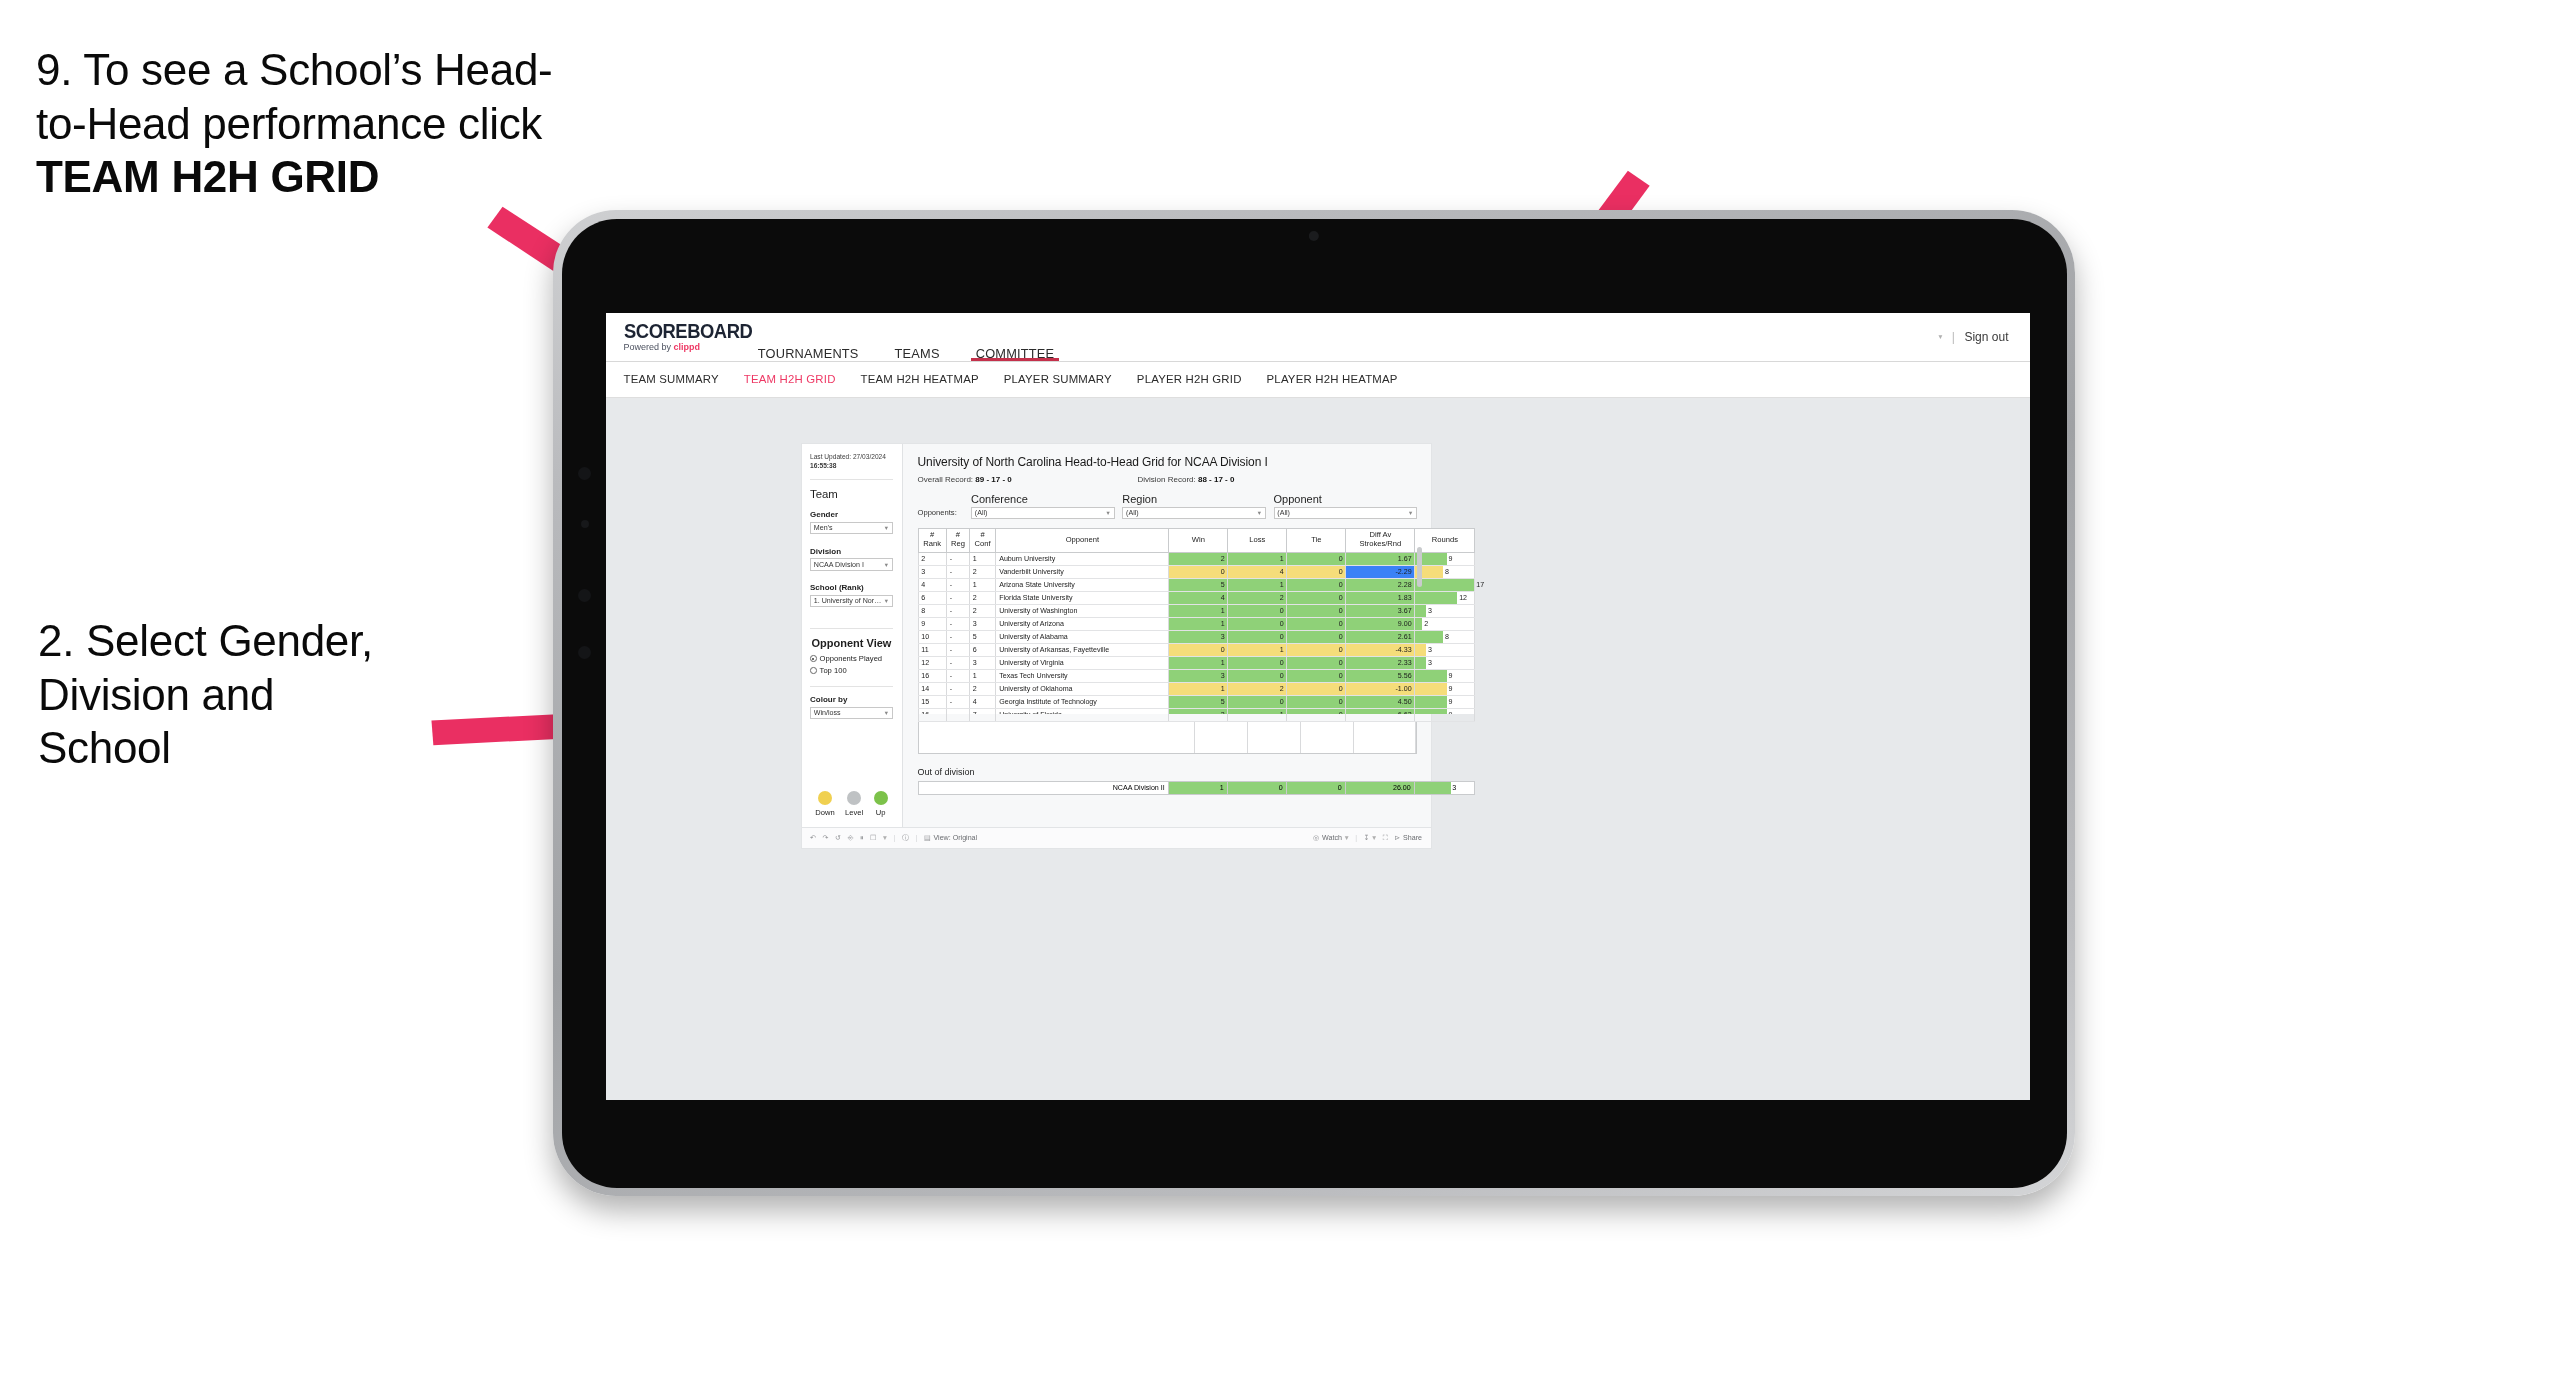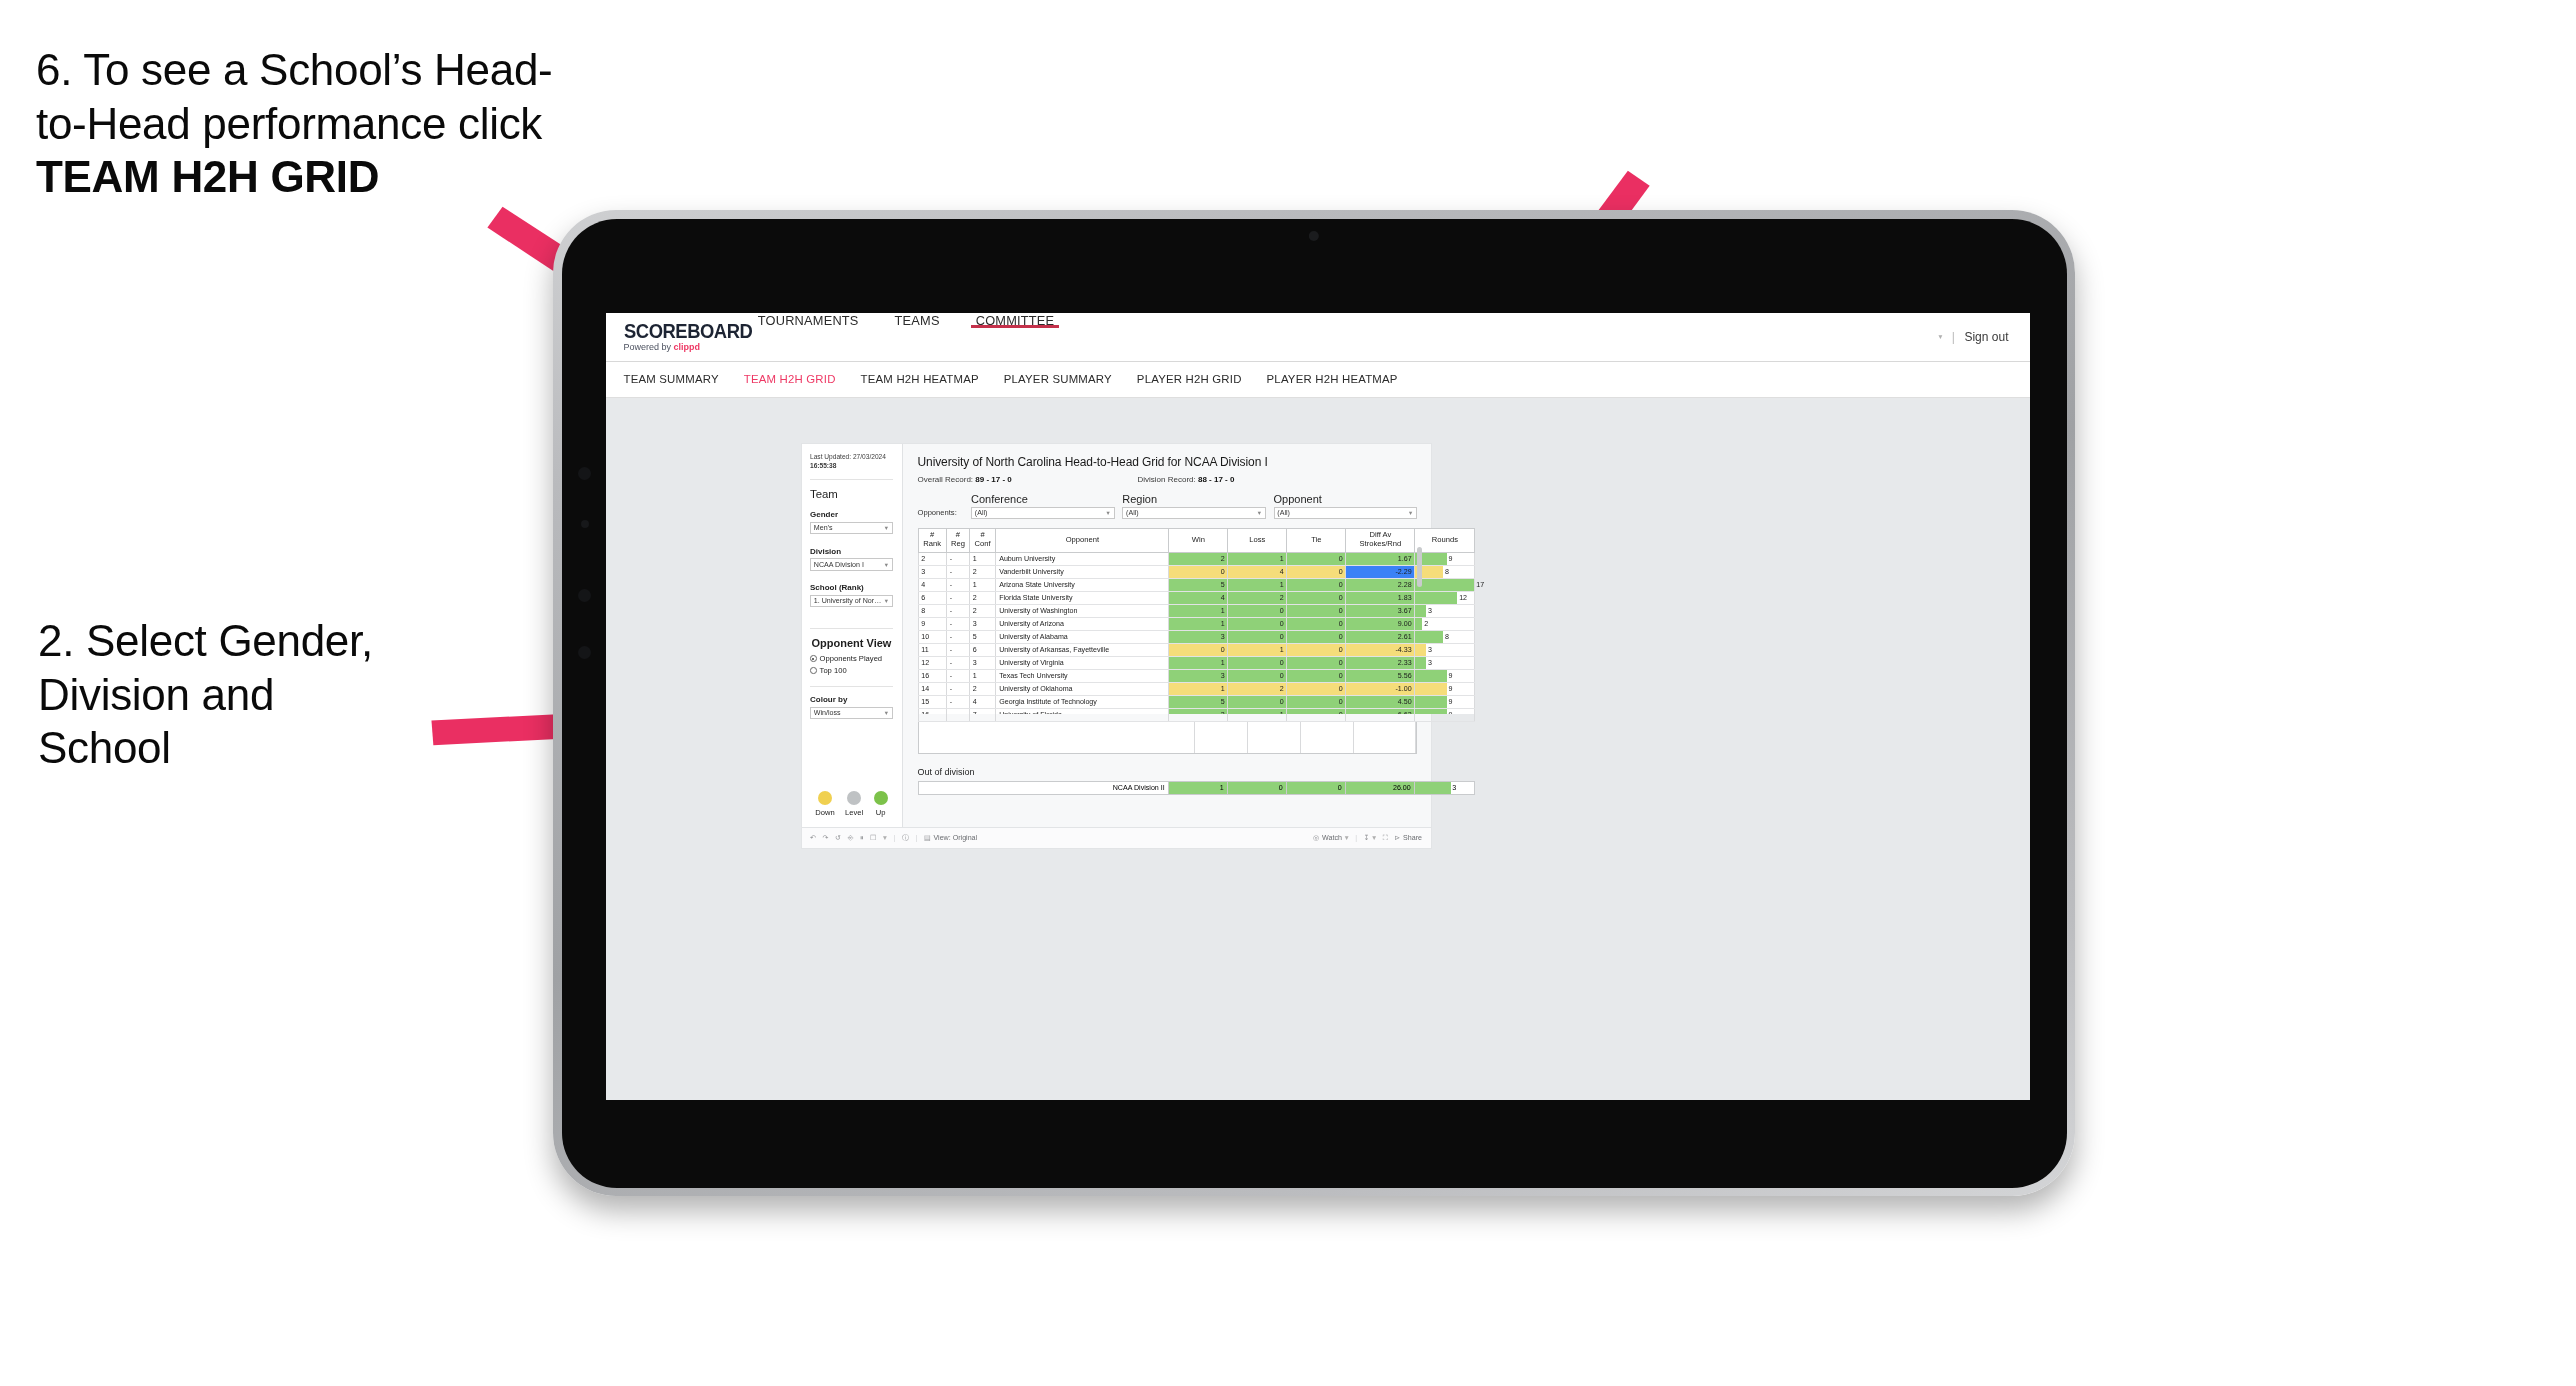--- a/index.html
+++ b/index.html
@@ -74,21 +74,21 @@
   #logo-word {
     font-family: "Liberation Sans Narrow","Liberation Sans",sans-serif;
     font-weight: 700; font-size: 20px; letter-spacing: -0.5px;
     color: #1d2433; line-height: 1; transform: scaleX(0.92); transform-origin: left;
   }
   #logo-sub {
     font-size: 9px; color:#4d5260; margin-top:2.8px; line-height:1; white-space:nowrap;
   }
   #logo-sub .brand { color:#ee3864; font-weight:700; }
 
-  .topnav-items { display:flex; align-items:flex-start; margin-left: 13.3px; }
+  .topnav-items { display:flex; align-items:flex-end; margin-left: 13.3px; }
   .topnav-item {
     display:flex; align-items:center; padding: 0 18px;
     font-size: 12.8px; color:#2b2b2b; letter-spacing:0.2px;
     position: relative; cursor:pointer; white-space:nowrap;
   }
   .topnav-item.active::after {
     content:""; position:absolute; left:13.3px; right:13.3px; bottom:0;
     height:2.8px; background:#c4314b;
   }
   #topnav-right {
@@ -213,21 +213,21 @@
   #toolbar .tb-item { display:flex; align-items:center; gap:2.8px; cursor:pointer; }
   #toolbar .spacer { margin-left:auto; }
   .ticon { display:inline-block; opacity:.72; }
 </style>
 </head>
 <body>
 
 <div id="root">
 
   <div class="anno" id="anno-1">
-    <span>6. To see a School’s Head-</span><br>
+    <span>9. To see a School’s Head-</span><br>
     <span>to-Head performance click</span><br>
     <span class="strong">TEAM H2H GRID</span>
   </div>
 
   <div class="anno" id="anno-2">
     <span>2. Select Gender,</span><br>
     <span>Division and</span><br>
     <span>School</span>
   </div>
 

